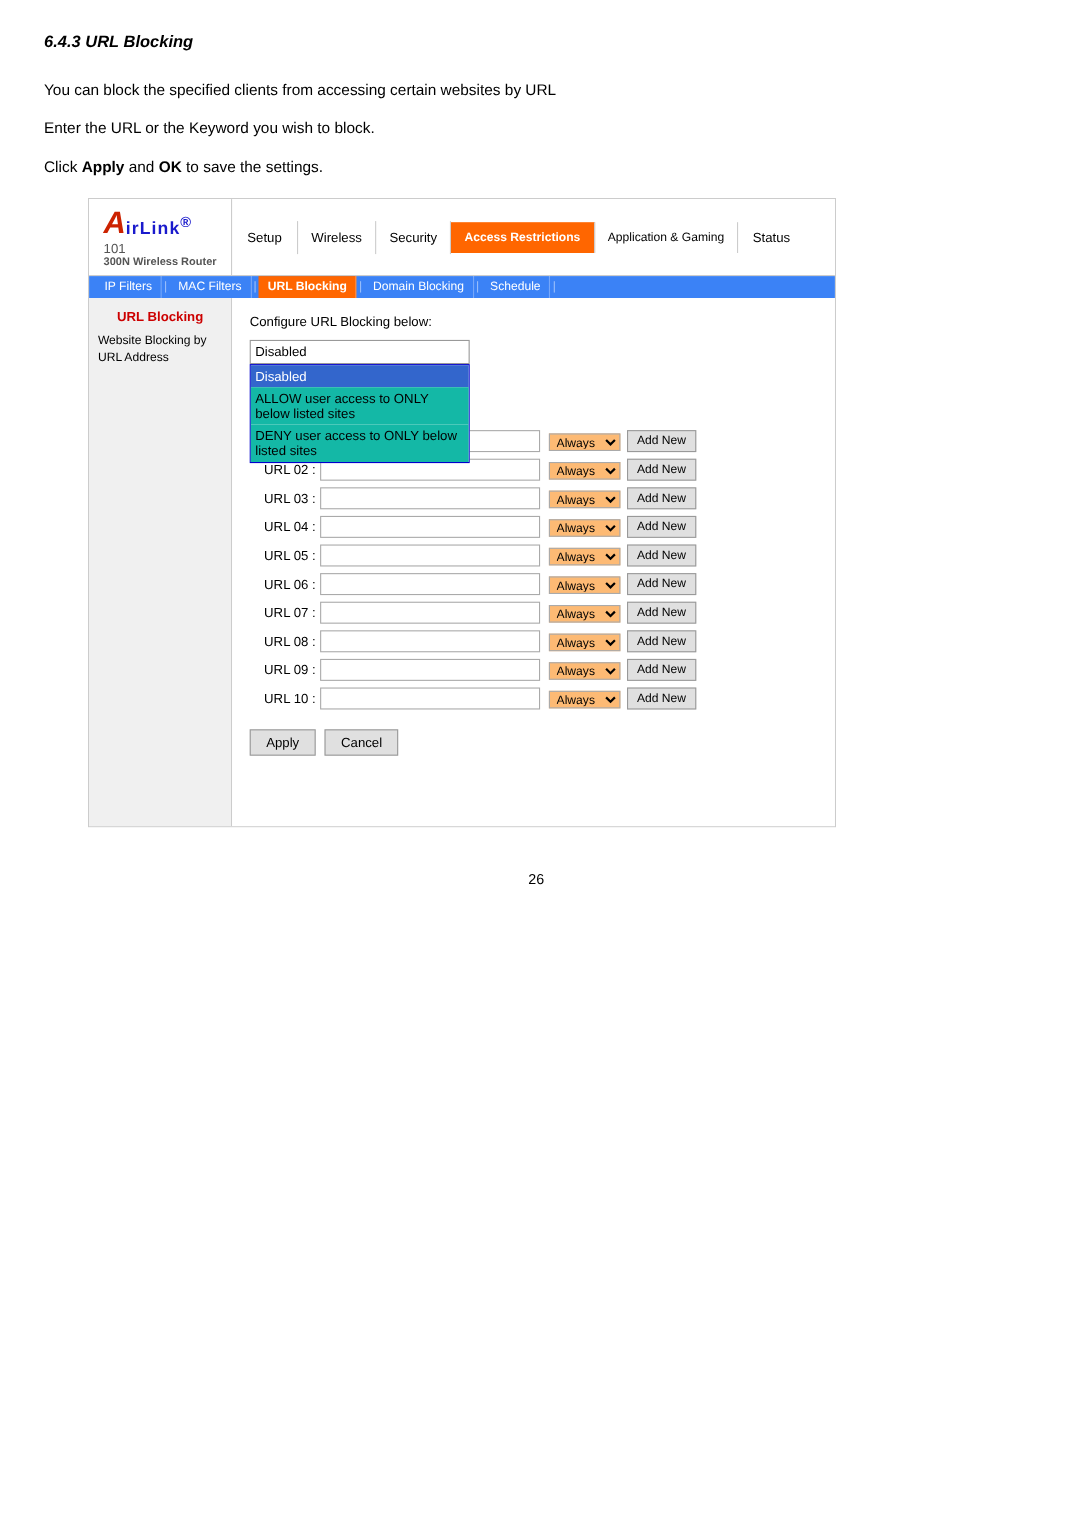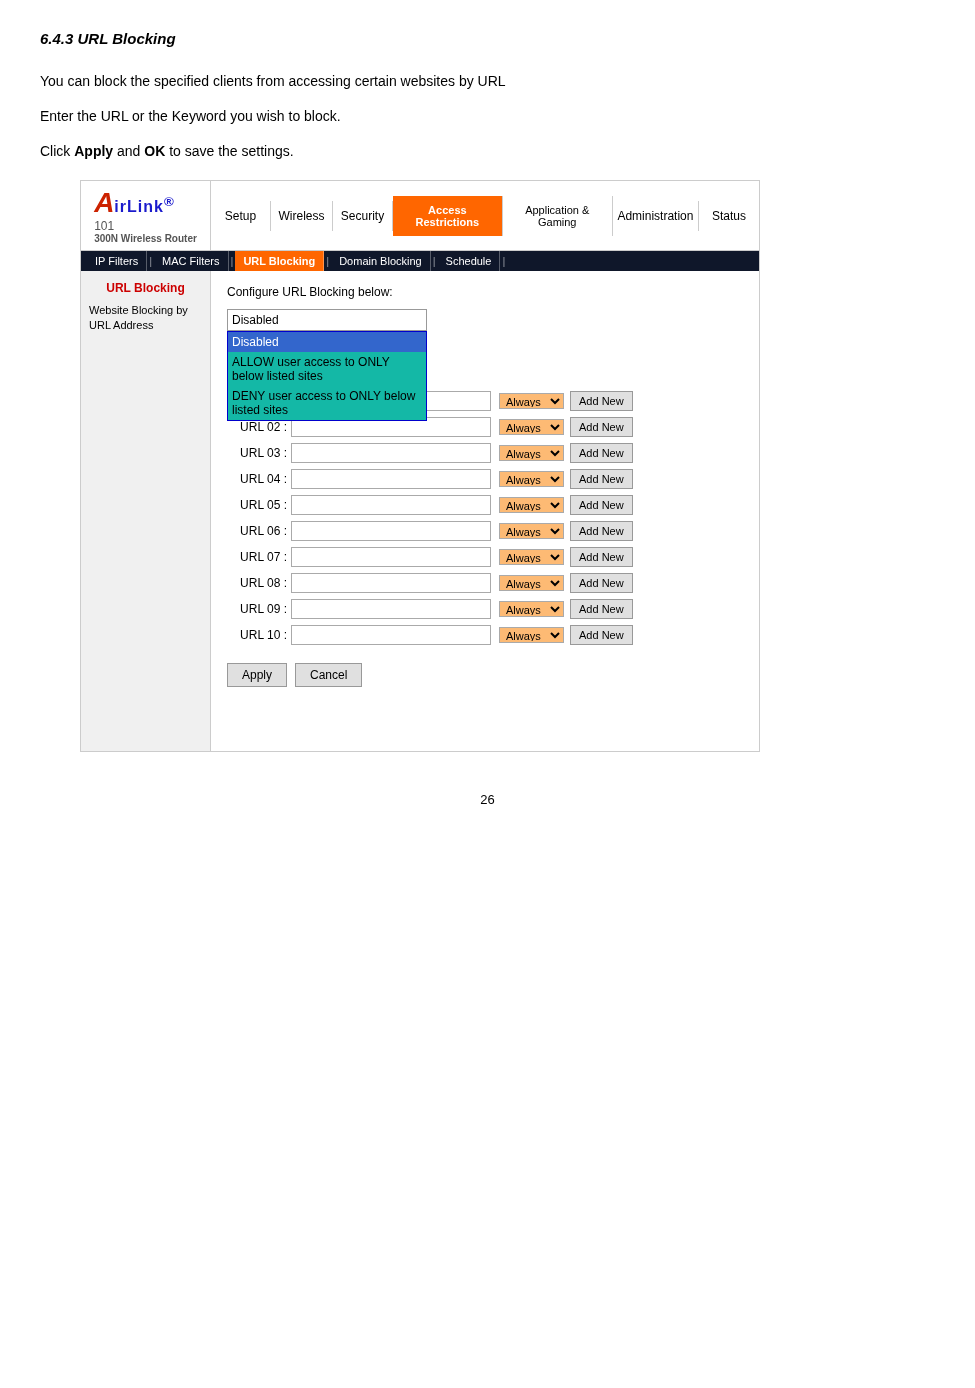--- a/index.html
+++ b/index.html
@@ -71,21 +71,21 @@
       color: #fff;
       font-weight: bold;
     }
     .nav-tab.app-gaming {
       font-size: 11px;
       min-width: 80px;
     }
 
     
     .sub-nav {
-      background: #0f172a;
+      background: #3b82f6;
       padding: 0 6px;
       display: flex;
       align-items: flex-start;
     }
     .sub-nav-links {
       display: flex;
       align-items: center;
     }
     .sub-nav-link {
       color: #fff;
@@ -284,21 +284,20 @@
         <div class="logo-101">101</div>
         <div style="font-size:10px;color:#555;font-weight:bold;">300N Wireless Router</div>
       </div>
     </div>
     <div class="nav-tabs">
       <div class="nav-tab">Setup</div>
       <div class="nav-tab">Wireless</div>
       <div class="nav-tab">Security</div>
       <div class="nav-tab active-orange" style="font-size:11px;min-width:70px;text-align:center;">Access Restrictions</div>
       <div class="nav-tab app-gaming">Application &amp; Gaming</div>
-      <div class="nav-tab">Administration</div>
       <div class="nav-tab" style="border-right:none;">Status</div>
     </div>
   </div>
 
   <div class="sub-nav">
     <div class="sub-nav-links">
       <span class="sub-nav-link">IP Filters</span>
       <span class="sub-nav-sep">|</span>
       <span class="sub-nav-link">MAC Filters</span>
       <span class="sub-nav-sep">|</span>

